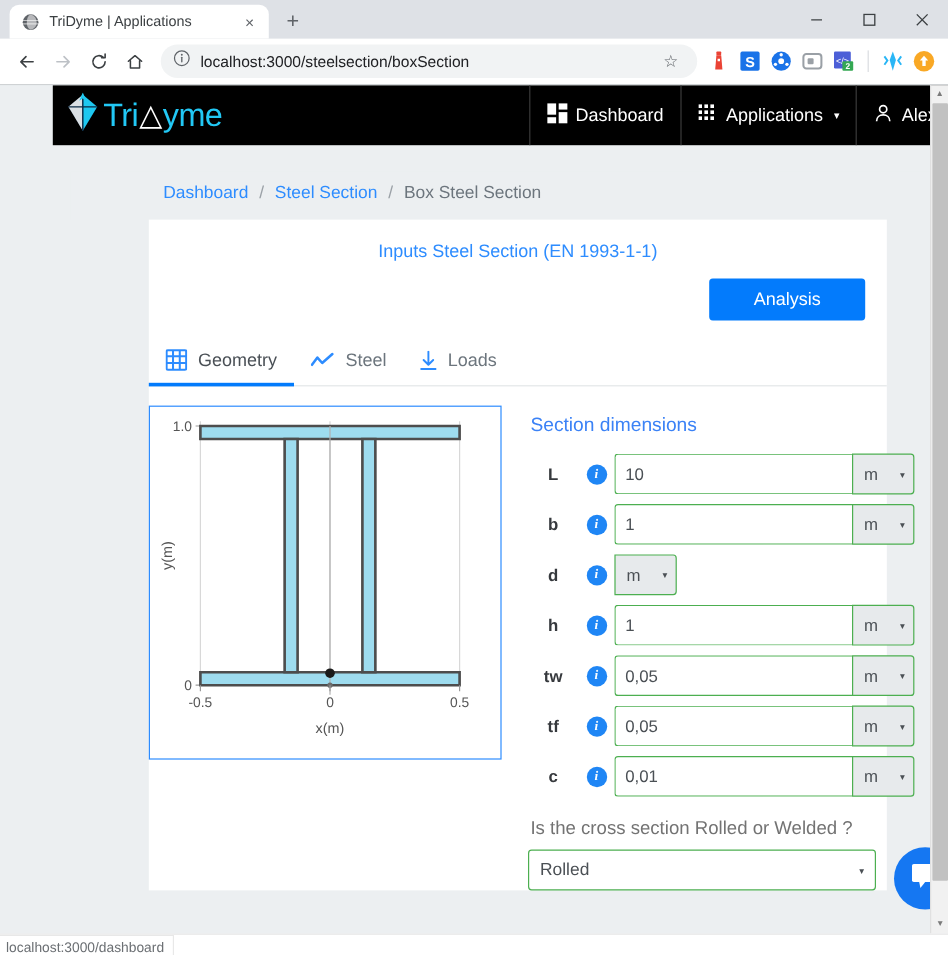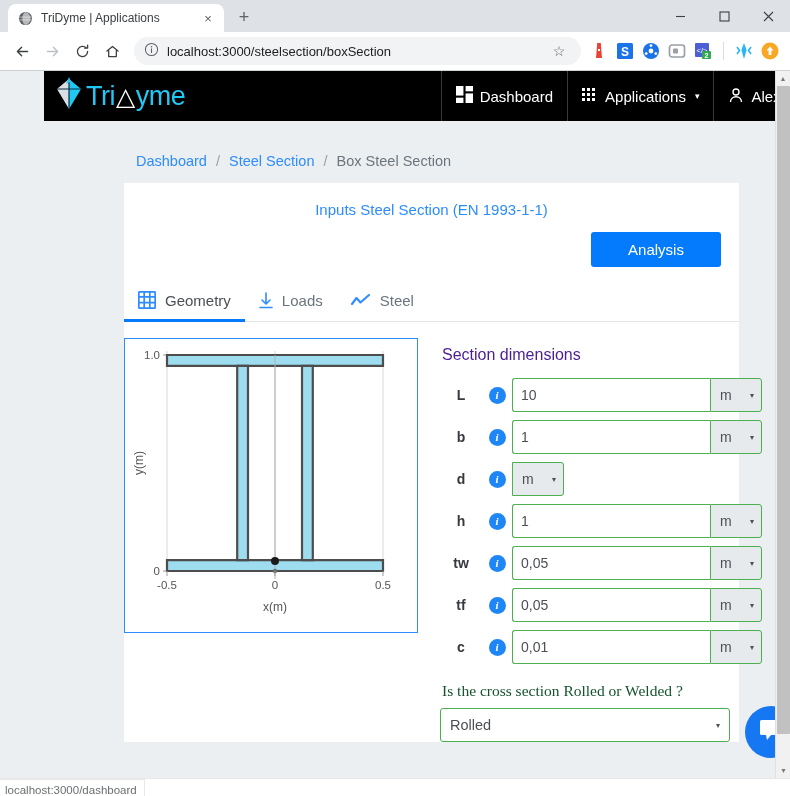--- a/index.html
+++ b/index.html
@@ -139,21 +139,21 @@
   .col-form { flex:1; padding-left:22px; padding-right:18px; }
 
   
   .chartbox {
     border:1px solid #2d8cff; background:#fff;
     width:294px; height:295px; position:relative;
   }
   .chart-svg { display:block; }
 
   
-  .form-title { font-size:16px; color:#4c1d95; margin:8px 0 14px 2px; }
+  .form-title { font-size:16px; color:#3b82f6; margin:8px 0 14px 2px; }
   .frow { display:flex; align-items:center; margin-bottom:8px; }
   .flabel {
     width:42px; text-align:center; font-weight:bold;
     font-size:14px; color:#36393d;
   }
   .finfo {
     width:30px; display:flex; align-items:center; justify-content:center;
   }
   .info-badge {
     width:17px; height:17px; border-radius:50%; background:#1f86f5;
@@ -169,21 +169,21 @@
     border-radius:3px 0 0 3px;
   }
   .funit {
     width:52px; border:1px solid #4caf50; background:#e7eaec;
     font-size:14px; color:#4b5055; display:flex; align-items:center;
     justify-content:space-between; padding:0 7px 0 9px;
     border-radius:0 3px 3px 0;
   }
   .funit .ucaret { font-size:8px; color:#4b5055; }
 
-  .q-label { font-size:15.5px; color:#14532d; margin:18px 0 8px 2px;font-family:Liberation Serif, serif; }
+  .q-label { font-size:15.5px; color:#737373; margin:18px 0 8px 2px; }
   .sel-wide {
     width:290px; height:34px; border:1px solid #4caf50; border-radius:3px;
     background:#fff; display:flex; align-items:center;
     justify-content:space-between; padding:0 9px; font-size:14.5px;
     color:#4b5055;
   }
   .sel-wide .ucaret { font-size:8px; color:#4b5055; }
 
   
   .chat-bubble {
@@ -432,34 +432,34 @@
             <span class="tabicon">
               <svg width="18" height="18" viewBox="0 0 16 16">
                 <rect x="0.7" y="0.7" width="14.6" height="14.6" rx="1" fill="none" stroke="#2d8cff" stroke-width="1.6"></rect>
                 <path d="M0.7 5.3h14.6M0.7 10.3h14.6M5.5 0.7v14.6M10.5 0.7v14.6" stroke="#2d8cff" stroke-width="1.5"></path>
               </svg>
             </span>
             <span>Geometry</span>
           </div>
           <div class="tabitem">
             <span class="tabicon">
+              <svg width="20" height="16" viewBox="0 0 20 16">
+                <path d="M1 11l4.5-6 4 4.5L18 2" fill="none" stroke="#2d8cff" stroke-width="2.1" stroke-linecap="round" stroke-linejoin="round"></path>
+              </svg>
+            </span>
+            <span>Steel</span>
+          </div>
+          <div class="tabitem">
+            <span class="tabicon">
               <svg width="14" height="17" viewBox="0 0 14 17">
                 <path d="M7 1v10M3 8l4 4 4-4M1 15.5h12" fill="none" stroke="#2d8cff" stroke-width="1.6" stroke-linecap="round" stroke-linejoin="round"></path>
               </svg>
             </span>
             <span>Loads</span>
           </div>
-          <div class="tabitem">
-            <span class="tabicon">
-              <svg width="20" height="16" viewBox="0 0 20 16">
-                <path d="M1 11l4.5-6 4 4.5L18 2" fill="none" stroke="#2d8cff" stroke-width="2.1" stroke-linecap="round" stroke-linejoin="round"></path>
-              </svg>
-            </span>
-            <span>Steel</span>
-          </div>
         </div>
 
         <div class="body-cols">
 
           <div class="col-chart">
             <div class="chartbox">
               <svg class="chart-svg" width="292" height="293" viewBox="0 0 292 293">
 
                 <g stroke="#d8d8d8" stroke-width="1">
                   <line x1="42" y1="12" x2="42" y2="232"></line>

